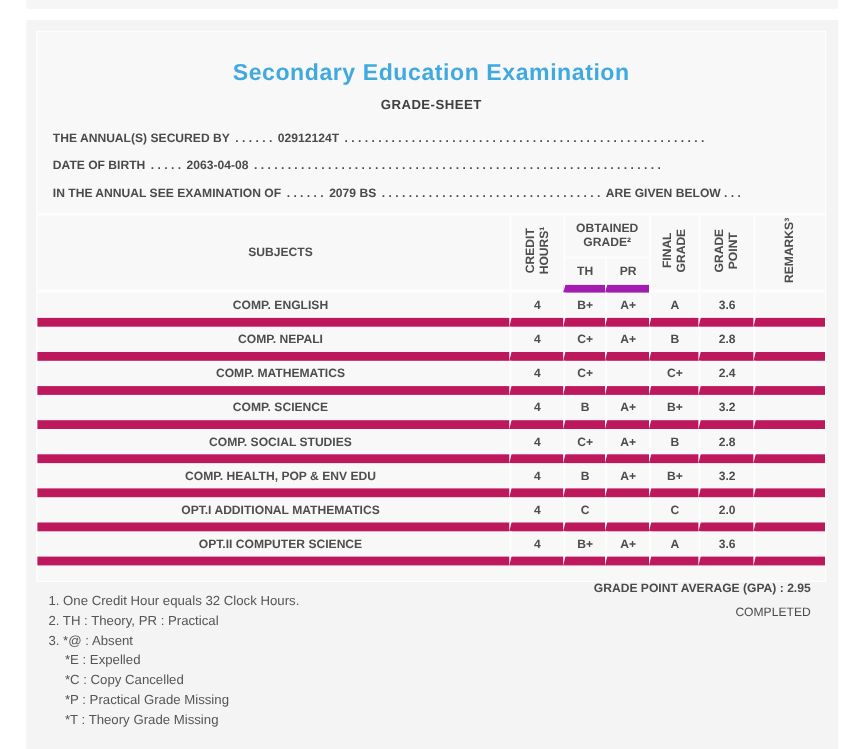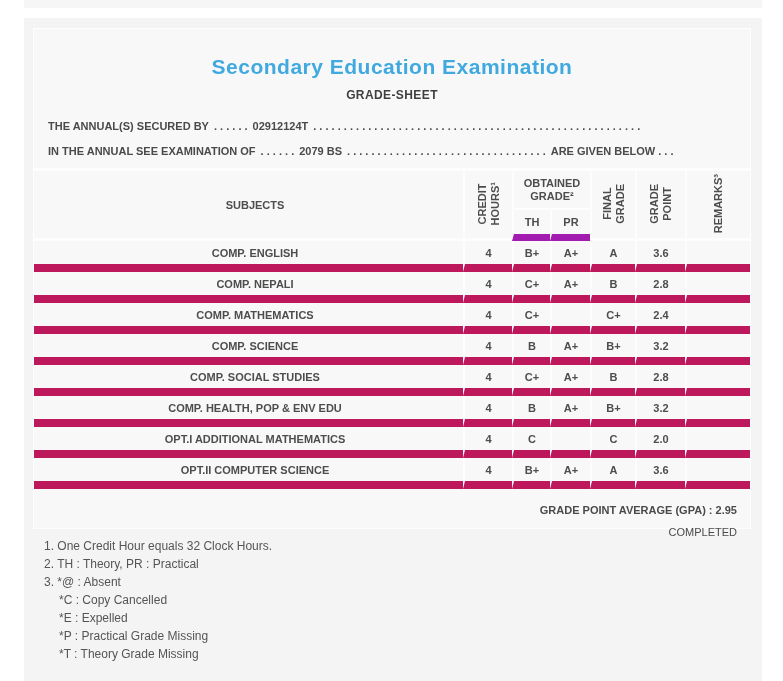--- a/index.html
+++ b/index.html
@@ -44,20 +44,23 @@
 <div class="card">
 
   <div class="sheet">
 
     <div class="title">Secondary Education Examination</div>
     <div class="subtitle">GRADE-SHEET</div>
 
     <div class="info">
       <div class="info-line">
         <span>THE ANNUAL(S) SECURED BY</span><span class="dots">. . . . . .</span><span>02912124T</span><span class="dots">. . . . . . . . . . . . . . . . . . . . . . . . . . . . . . . . . . . . . . . . . . . . . . . . . . . . . .</span>
+      </div>
+      <div class="info-line">
+        <span>DATE OF BIRTH</span><span class="dots">. . . . .</span><span>2063-04-08</span><span class="dots">. . . . . . . . . . . . . . . . . . . . . . . . . . . . . . . . . . . . . . . . . . . . . . . . . . . . . . . . . . . . .</span>
       </div>
       <div class="info-line">
         <span>IN THE ANNUAL SEE EXAMINATION OF</span><span class="dots">. . . . . .</span><span>2079 BS</span><span class="dots">. . . . . . . . . . . . . . . . . . . . . . . . . . . . . . . . .</span><span>ARE GIVEN BELOW . . .</span>
       </div>
     </div>
 
     <table class="grades">
       <colgroup>
         <col style="width:429px">
           <col style="width:49px">
@@ -163,19 +166,19 @@
 
     <div class="gpa-line">GRADE POINT AVERAGE (GPA) : 2.95</div>
     <div class="status-line">COMPLETED</div>
 
   </div>
 
   <div class="footnotes">
     <div class="fn">1. One Credit Hour equals 32 Clock Hours.</div>
     <div class="fn">2. TH : Theory, PR : Practical</div>
     <div class="fn">3. *@ : Absent</div>
+    <div class="fn indent">*E : Expelled</div>
     <div class="fn indent">*C : Copy Cancelled</div>
-    <div class="fn indent">*E : Expelled</div>
     <div class="fn indent">*P : Practical Grade Missing</div>
     <div class="fn indent">*T : Theory Grade Missing</div>
   </div>
 
 </div>
 
 </body></html>

